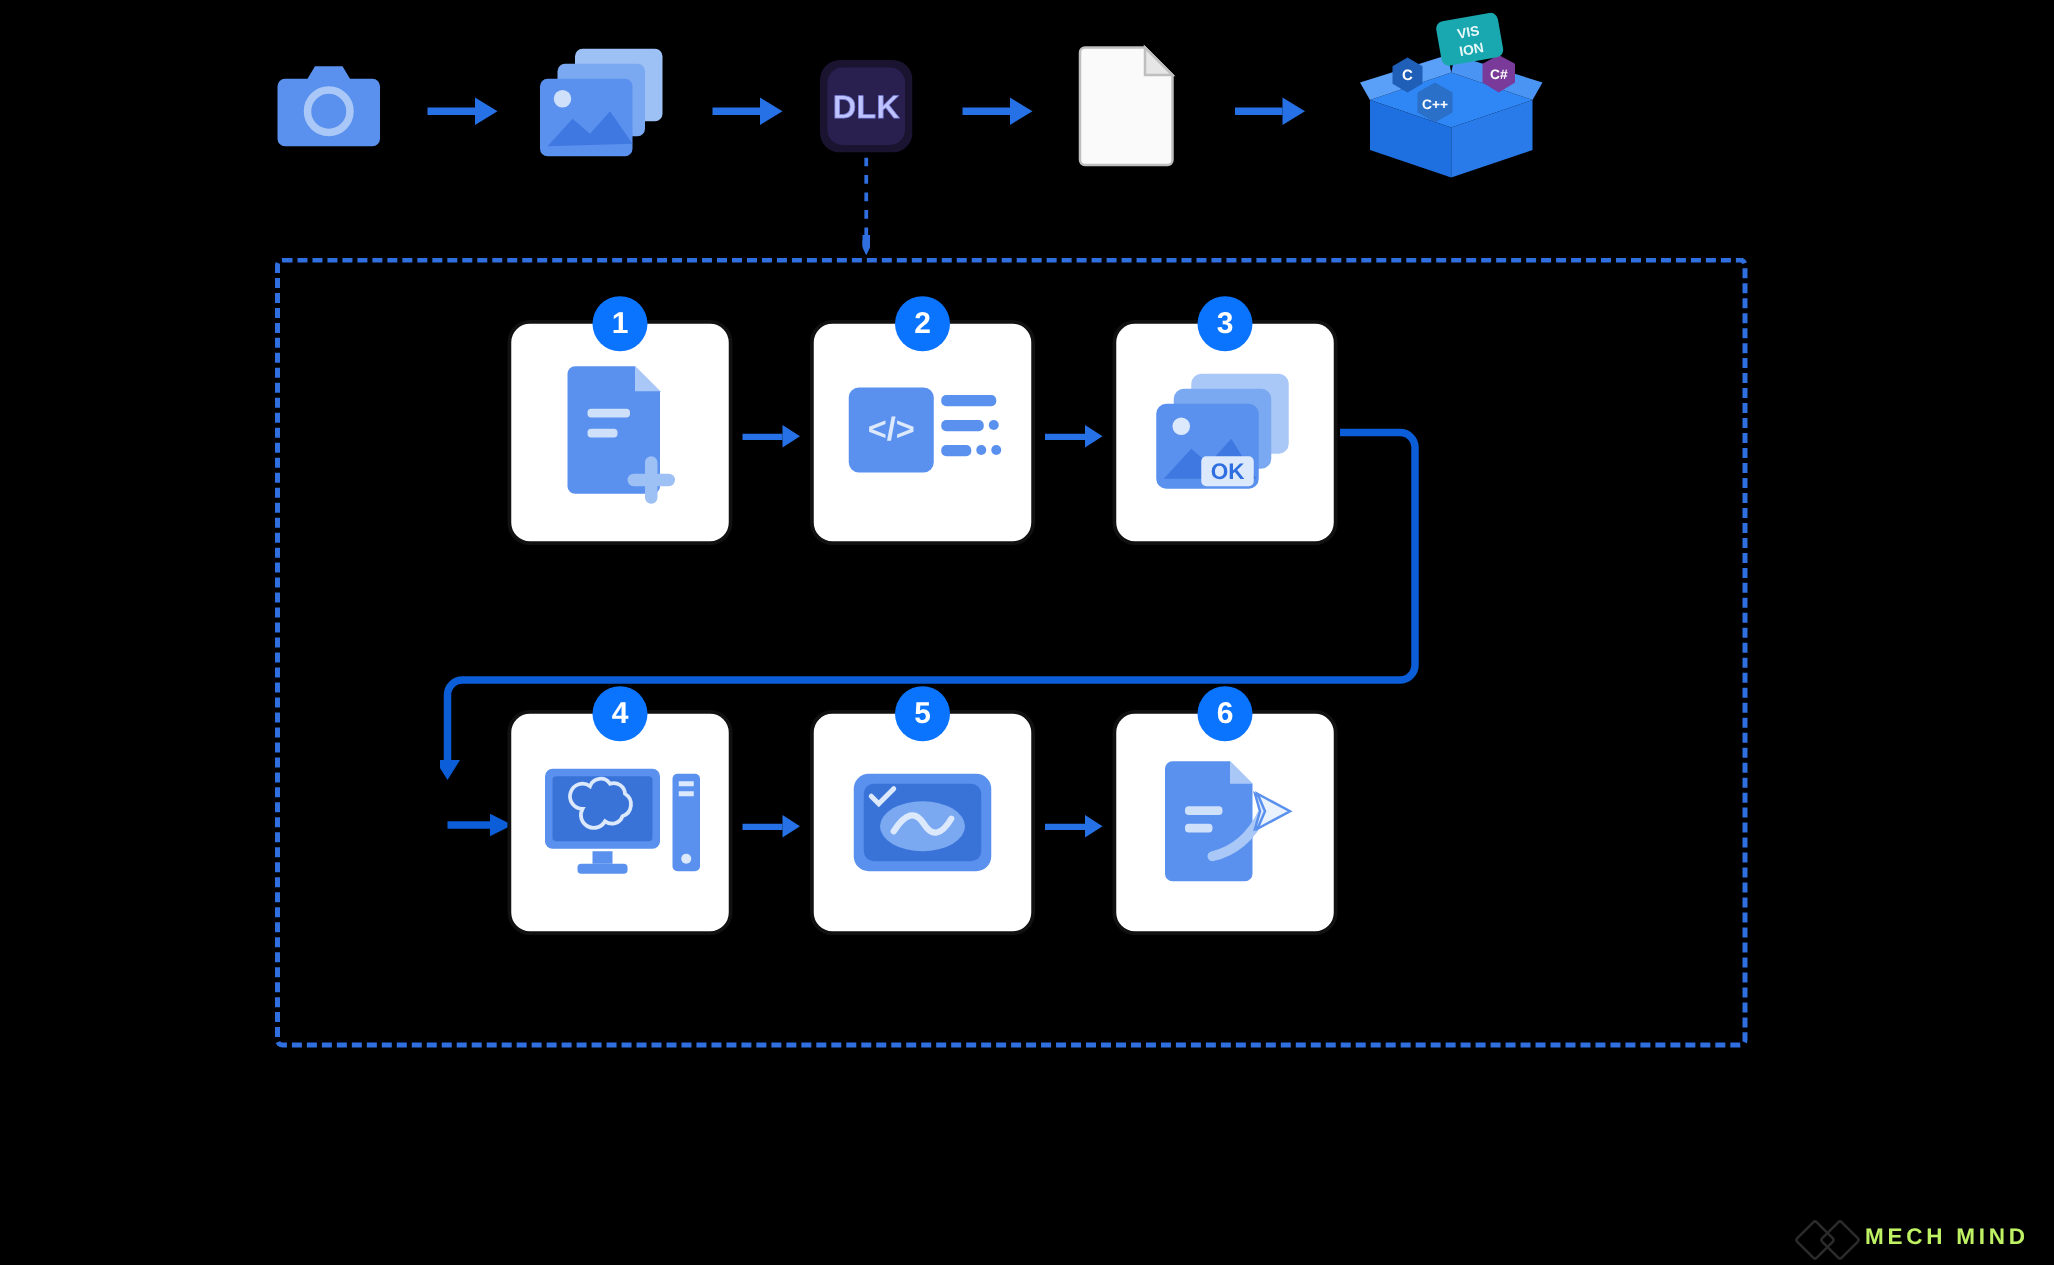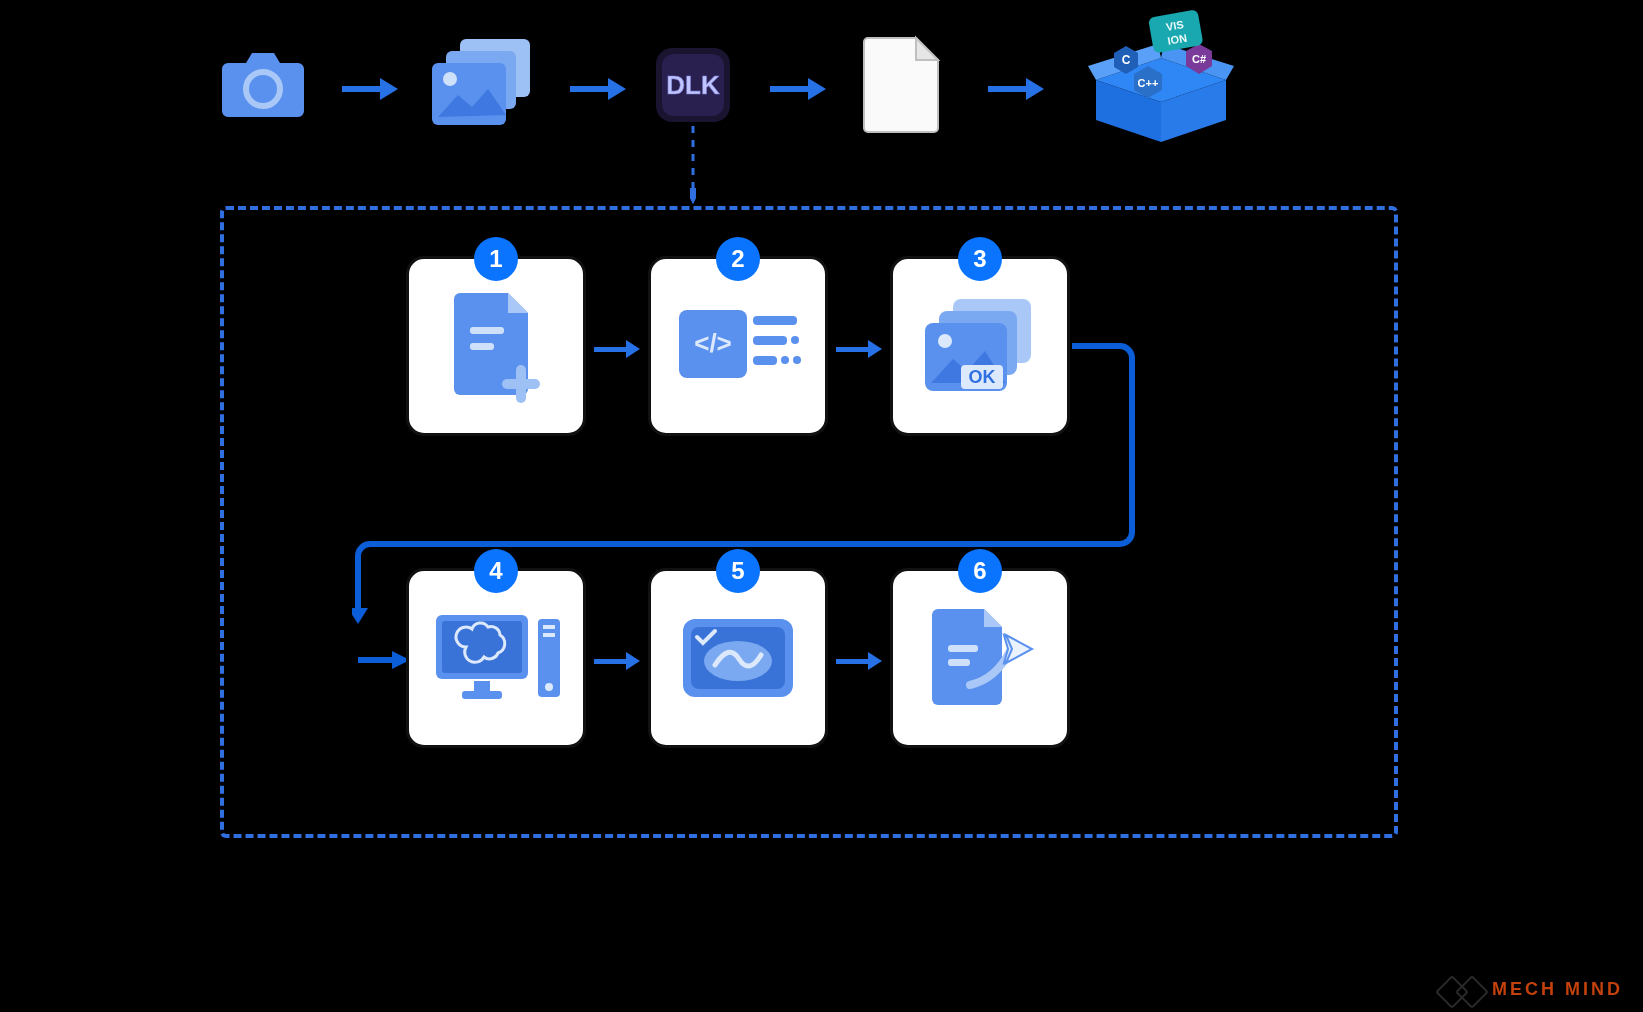--- a/index.html
+++ b/index.html
@@ -79,21 +79,21 @@
     font-size: 24px;
     font-weight: 600;
   }
   
   svg { display: block; }
   
   .watermark {
     position: absolute;
     right: 20px;
     bottom: 12px;
-    color: #c2410c;
+    color: #bef264;
     font-size: 18px;
     letter-spacing: 3px;
     font-weight: 700;
     display: flex;
     align-items: center;
     gap: 8px;
   }
   .watermark .wm-icon {
     width: 44px; height: 20px;
     position: relative;

